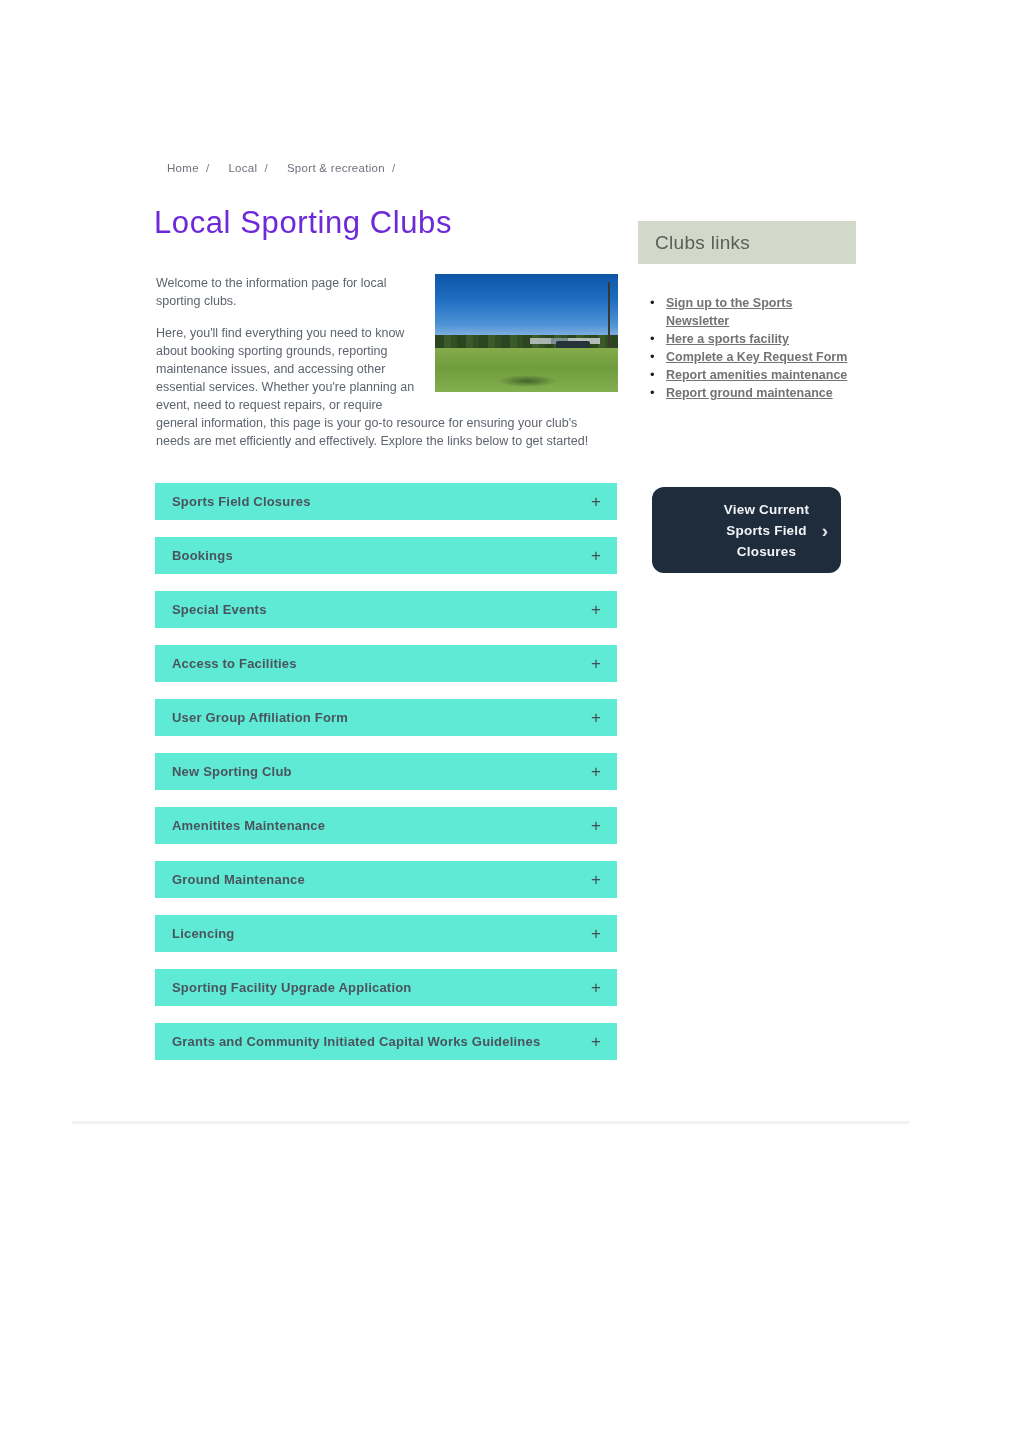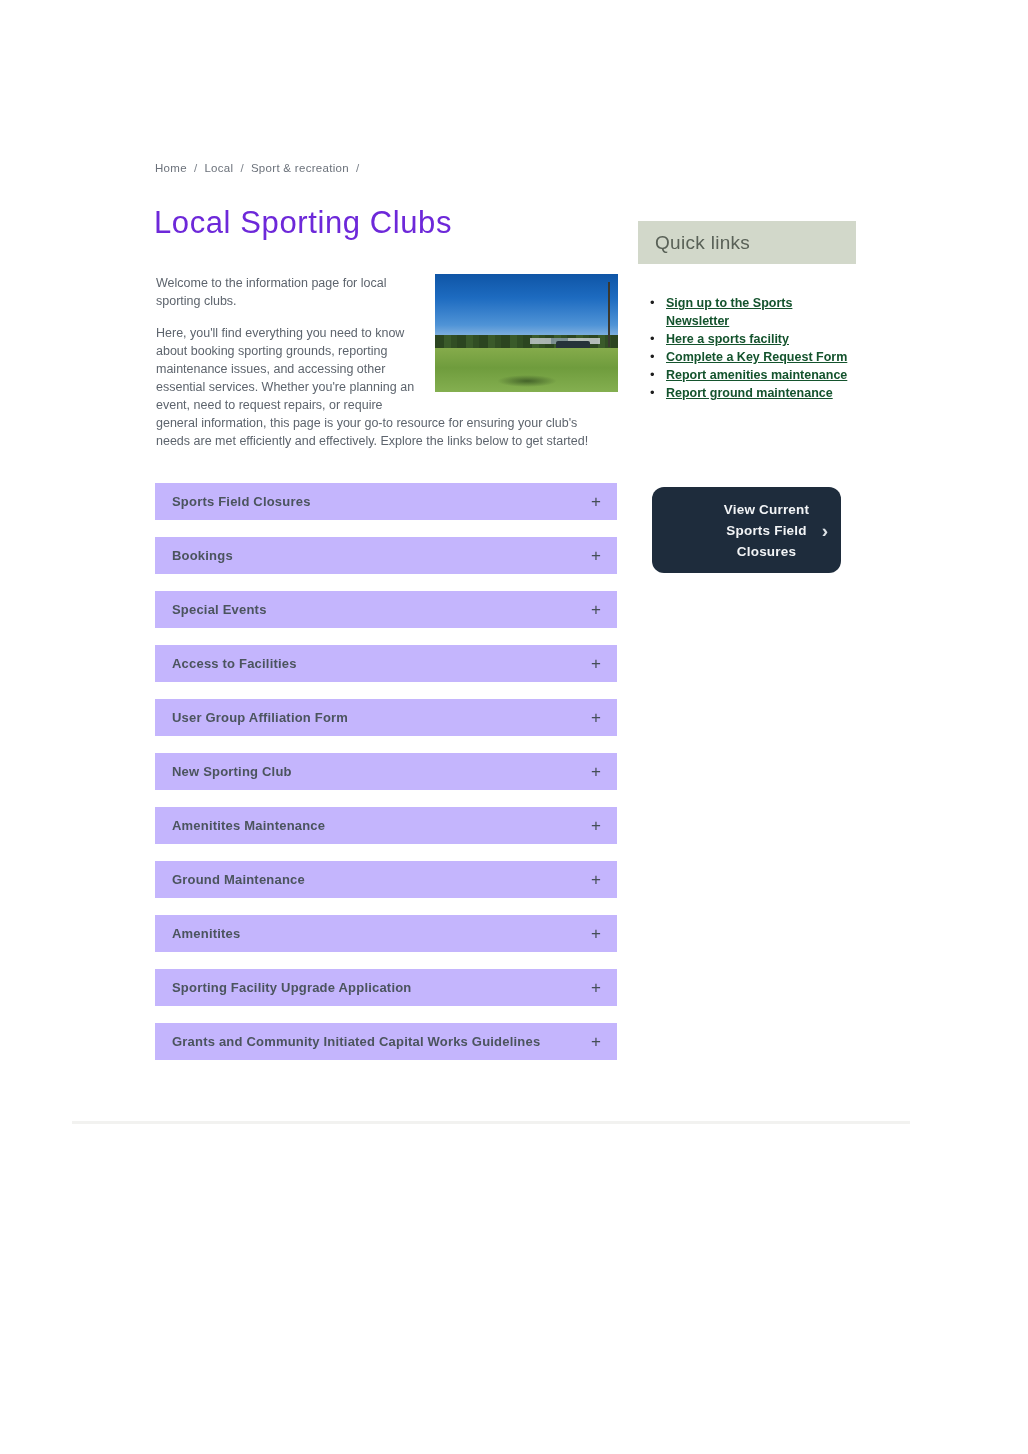--- a/index.html
+++ b/index.html
@@ -7,21 +7,21 @@
   body {
     width:1028px; height:1454px; position:relative; overflow:hidden;
     font-family:"Liberation Sans", sans-serif;
   }
 
   
   .breadcrumb {
     position:absolute; left:155px; top:162px;
     font-size:11.5px; color:#6b717a; letter-spacing:0.3px;
   }
-  .bc-link { color:#6b717a; text-decoration:none; cursor:pointer; }
+  .bc-link { color:#6b717a; text-decoration:none; cursor:pointer;margin-left:12px; }
   .bc-sep { margin:0 7px; color:#7a8089; }
 
   
   .page-title {
     position:absolute; left:154px; top:205px;
     font-size:31px; font-weight:400; color:#6d28d9; letter-spacing:0.6px;
   }
 
   
   .intro {
@@ -59,21 +59,21 @@
     background:radial-gradient(ellipse at center,#44632a 0%,rgba(68,99,42,0) 70%);
   }
   .photo-pole {
     position:absolute; right:8px; top:7%; width:2px; height:55%;
     background:#39382f;
   }
 
   
   .accordion { position:absolute; left:155px; top:483px; width:462px; }
   .acc-item {
-    height:37px; margin-bottom:17px; background:#c4b5fd;
+    height:37px; margin-bottom:17px; background:#5eead4;
     display:flex; align-items:center; justify-content:space-between;
     padding:0 16px 0 17px; cursor:pointer;
   }
   .acc-label { font-size:13px; font-weight:700; color:#4b545e; letter-spacing:0.2px; }
   .acc-plus { font-size:17px; font-weight:500; color:#454e57; line-height:1; }
 
   
   .ql-header {
     position:absolute; left:638px; top:221px; width:218px; height:43px;
     background:#d2d8ca; display:flex; align-items:center; padding-left:17px;
@@ -85,21 +85,21 @@
   }
   .ql-item {
     position:relative; padding-left:16px;
     font-size:12.5px; line-height:18px;
   }
   .ql-item::before {
     content:"•"; position:absolute; left:0; top:0;
     color:#1d1d1d; font-size:13px;
   }
   .ql-link {
-    color:#14532d; font-weight:700; text-decoration:underline; cursor:pointer;
+    color:#737373; font-weight:700; text-decoration:underline; cursor:pointer;
   }
 
   
   .cta-button {
     position:absolute; left:652px; top:487px; width:189px; height:86px;
     background:#1e2c3c; border-radius:12px; border:none; cursor:pointer;
     display:flex; align-items:center; justify-content:center;padding-left:40px;
   }
   .cta-text {
     width:118px; text-align:center; color:#f2f4f6;
@@ -173,37 +173,37 @@
     <span class="acc-label">Amenitites Maintenance</span>
     <span class="acc-plus">+</span>
   </div>
 
   <div class="acc-item">
     <span class="acc-label">Ground Maintenance</span>
     <span class="acc-plus">+</span>
   </div>
 
   <div class="acc-item">
-    <span class="acc-label">Amenitites</span>
+    <span class="acc-label">Licencing</span>
     <span class="acc-plus">+</span>
   </div>
 
   <div class="acc-item">
     <span class="acc-label">Sporting Facility Upgrade Application</span>
     <span class="acc-plus">+</span>
   </div>
 
   <div class="acc-item">
     <span class="acc-label">Grants and Community Initiated Capital Works Guidelines</span>
     <span class="acc-plus">+</span>
   </div>
 </div>
 
 <div class="ql-header">
-  <span class="ql-title">Quick links</span>
+  <span class="ql-title">Clubs links</span>
 </div>
 <ul class="ql-list" id="quick-links">
   <li class="ql-item">
     <a class="ql-link">Sign up to the Sports Newsletter</a>
   </li>
 
   <li class="ql-item">
     <a class="ql-link">Here a sports facility</a>
   </li>
 

